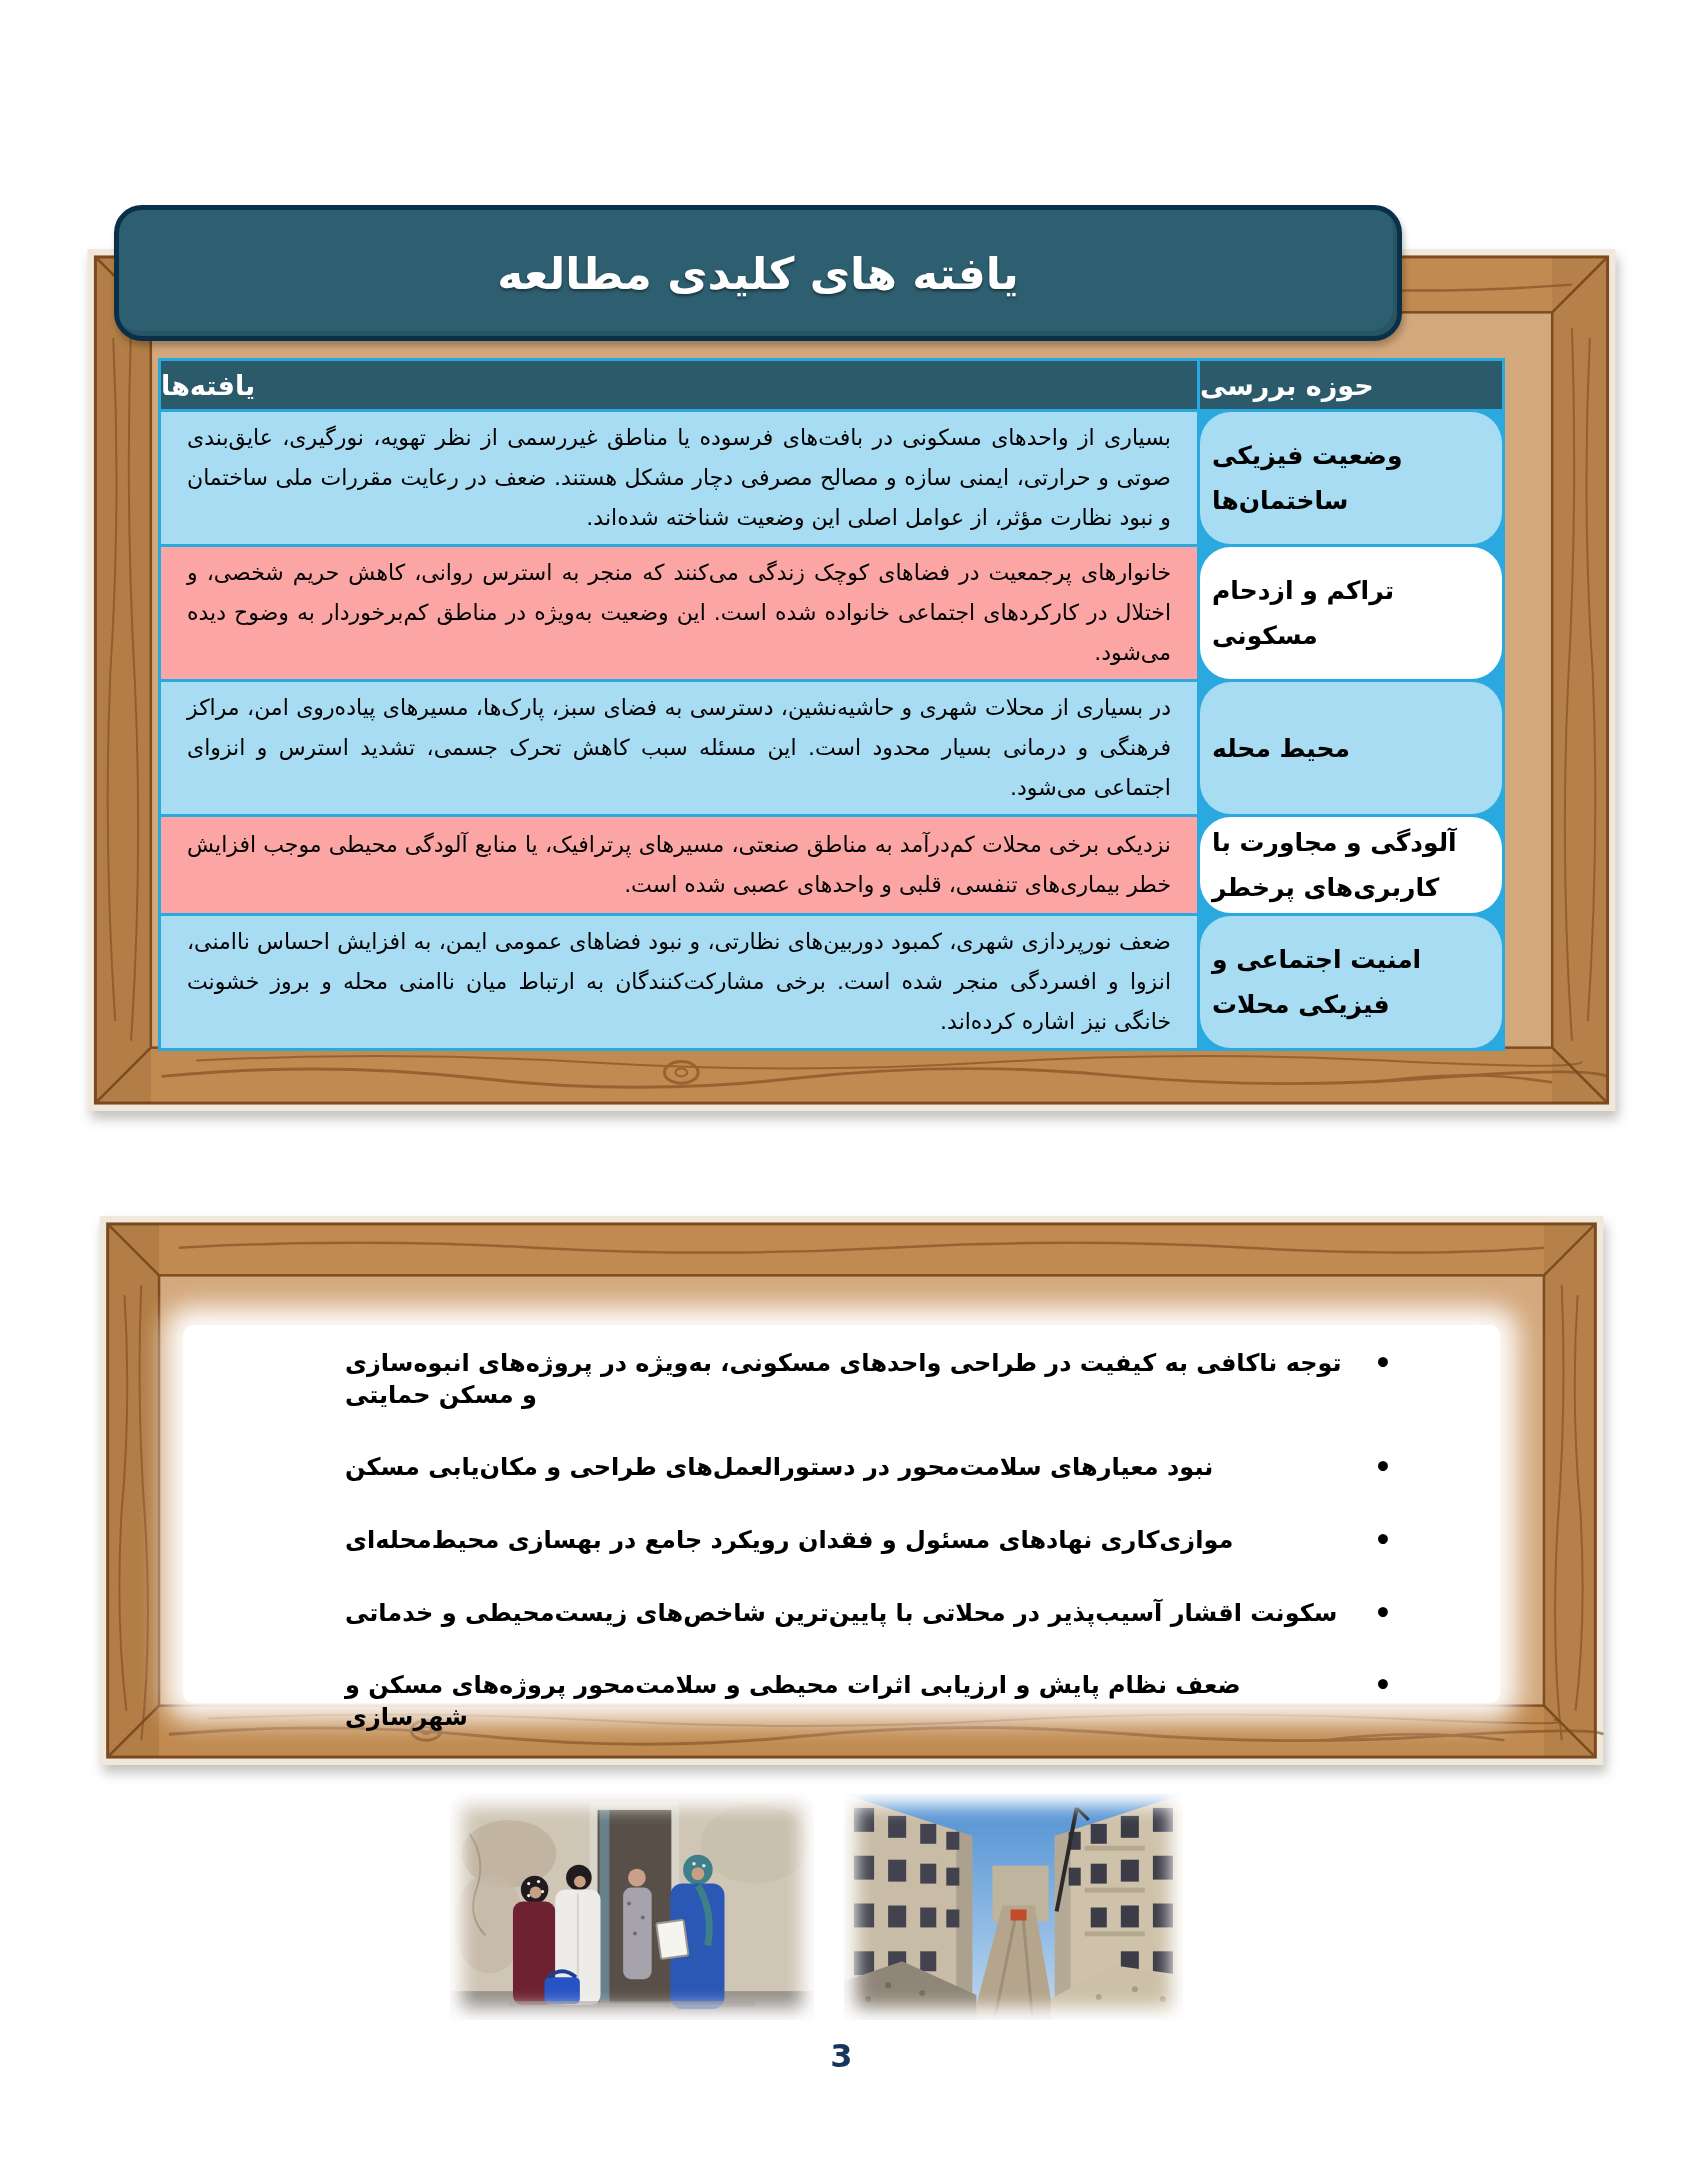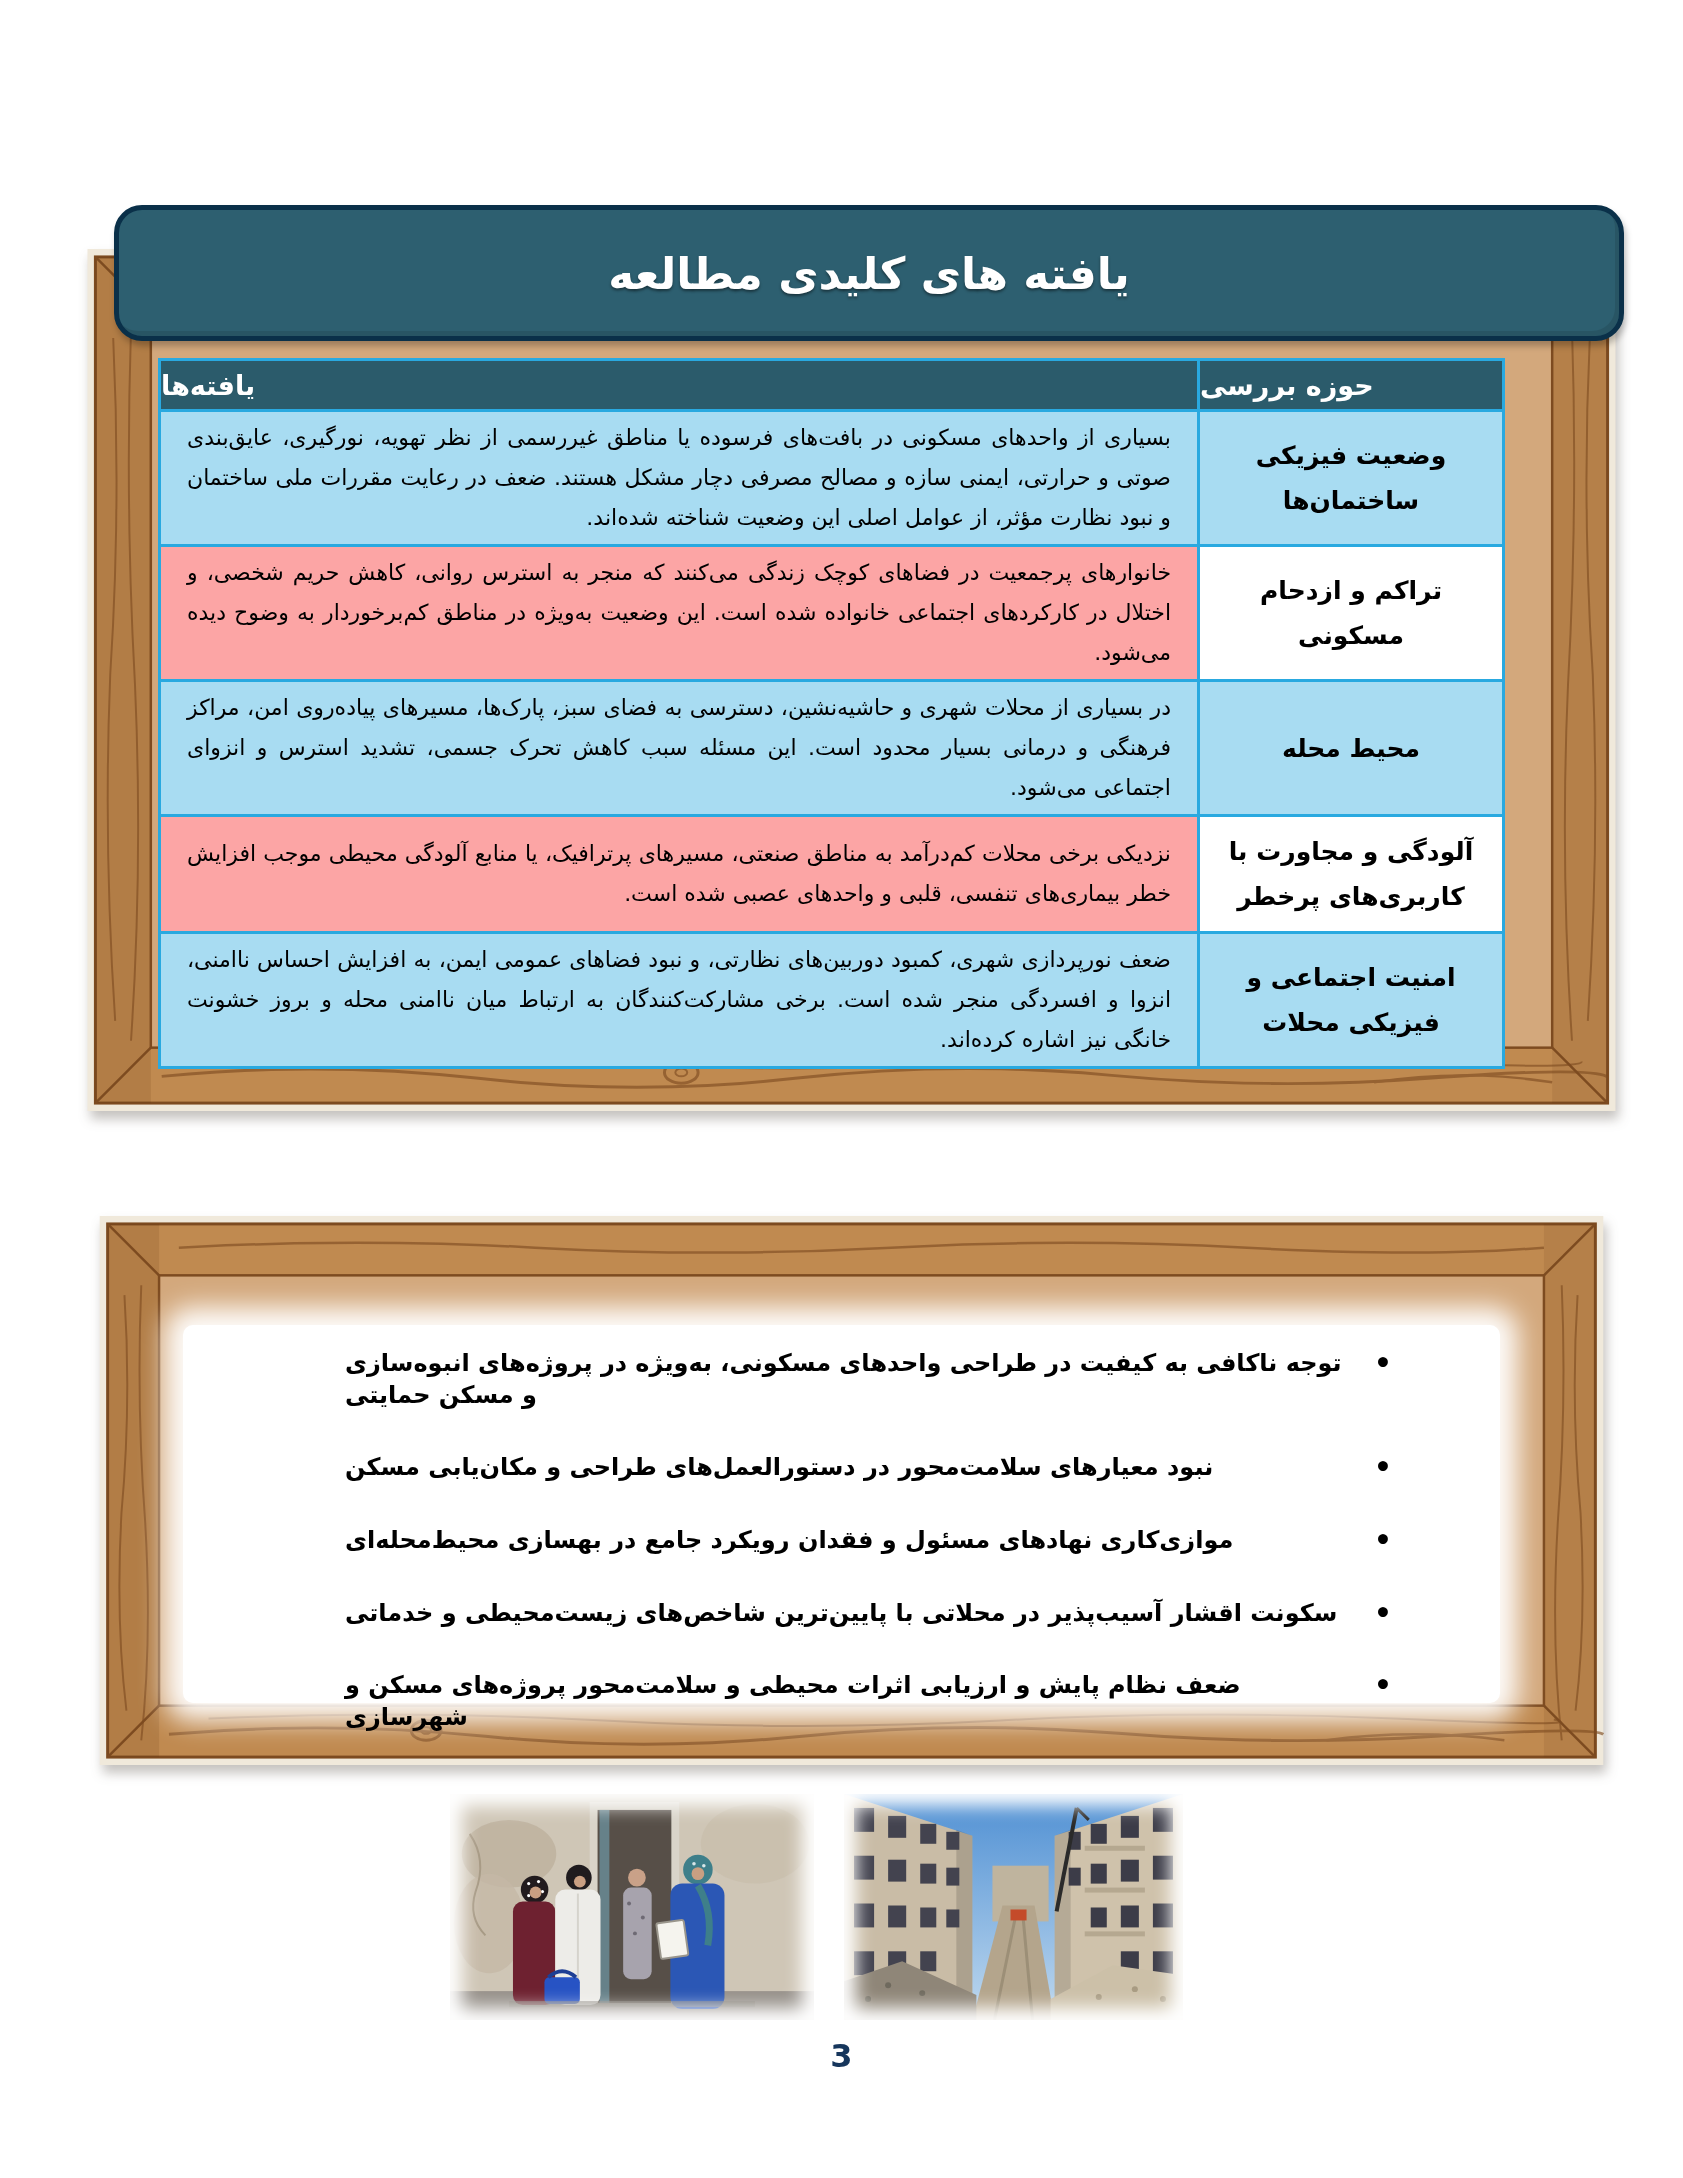--- a/index.html
+++ b/index.html
@@ -9,21 +9,21 @@
     background:#ffffff; direction:rtl;
     font-family:"DejaVu Sans", sans-serif;
   }
   
   .wood-svg { position:absolute; filter:drop-shadow(3px 8px 6px rgba(60,50,40,.30)); }
   .wood-1 { left:87px;  top:249px;  }
   .wood-2 { left:99px; top:1216px; }
 
   
   .banner {
-    position:absolute; left:114px; width:1510px;
+    position:absolute; left:114px; width:1288px;
     background:#2D5F70; border:5px solid #0A3049; border-radius:28px;
     display:flex; align-items:center; justify-content:center;
     box-shadow:inset -4px -5px 0 rgba(0,0,0,.10), 2px 5px 6px rgba(0,0,0,.25);
     z-index:6;
   }
   .banner-1 { top:205px;  height:136px; }
   .banner-2 { top:1170px; height:133px; }
   .banner h1 {
     color:#ffffff; font-size:44px; font-weight:bold;
     text-shadow:0 2px 3px rgba(0,0,0,.45); letter-spacing:0;
@@ -36,21 +36,21 @@
     background:#29A9E0; z-index:4; table-layout:fixed;
   }
   table.findings th, table.findings td { vertical-align:middle; }
   th.col-area  { width:302px; }
   th.head {
     background:#2B5B6B; color:#ffffff; font-size:27px; font-weight:bold;
     height:48px; text-align:left;
   }
   td.area {
     background:#ffffff; font-size:25px; font-weight:bold; color:#000;
-    text-align:center; line-height:1.8; padding:12px 12px;
+    text-align:left; line-height:1.8; padding:3px 12px;border-radius:31px;
   }
   td.finding {
     background:#fca5a5; font-size:22px; color:#000;
     text-align:justify; line-height:1.82; padding:6px 26px;
   }
   tr.alt td { background:#A8DCF2; }
   tr.h-r1 td { height:123px; }
   tr.h-r2 td { height:131px; }
   tr.h-r3 td { height:126px; }
   tr.h-r4 td { height:91px;  }

